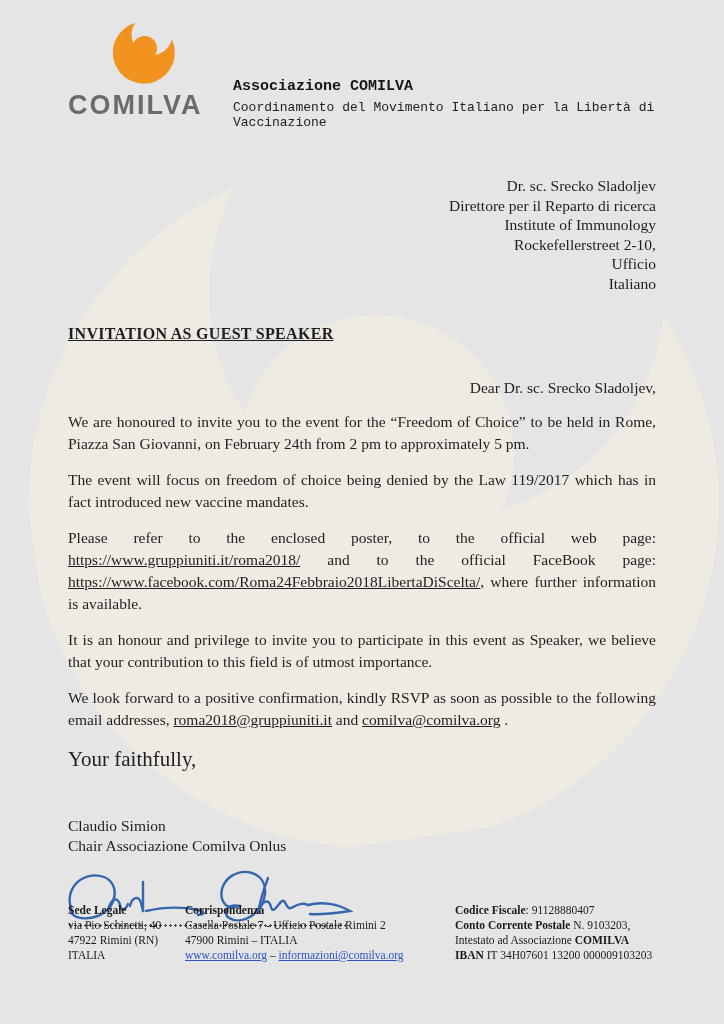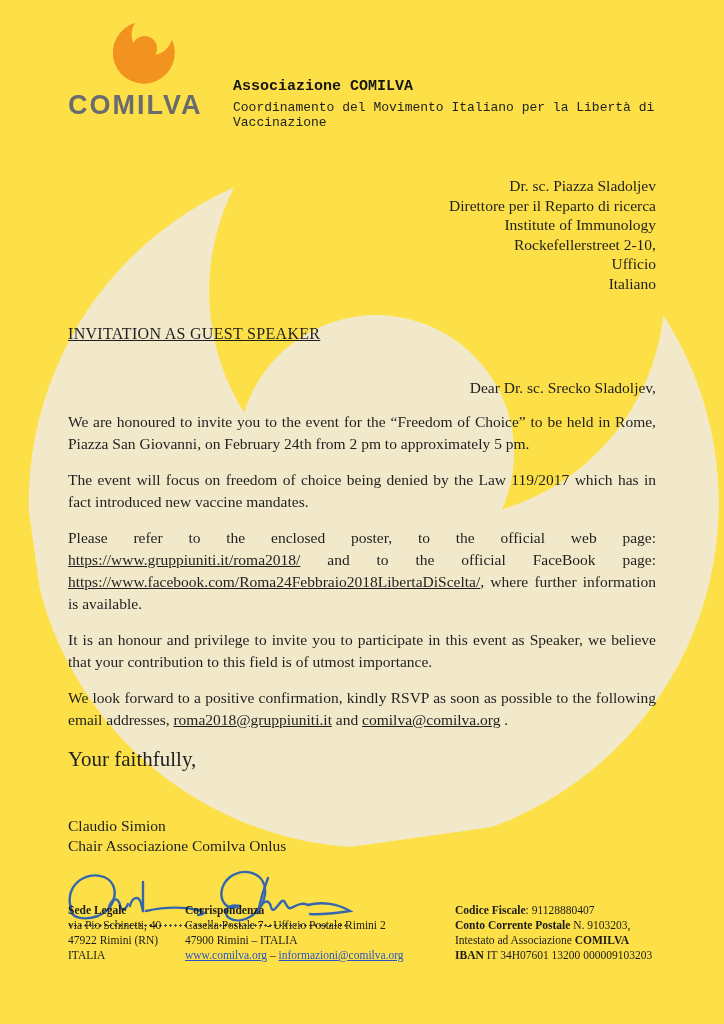--- a/index.html
+++ b/index.html
@@ -1,19 +1,19 @@
 <!DOCTYPE html>
 <html><head>
 <meta charset="utf-8">
 <style>
   html,body { margin:0; padding:0; background:#ffffff; }
   .page {
     position:relative;
     width:724px; height:1024px;
-    background:#fde047;
+    background:#e5e5e5;
     overflow:hidden;
     font-family:"Liberation Serif", serif;
     color:#1f1f1f;
   }
   
   .watermark {
     position:absolute; left:30px; top:150px;
     width:690px; height:690px;
     opacity:0.85;
     transform:rotate(-8deg);
@@ -38,21 +38,21 @@
   
   .recipient {
     margin-top:46px;
     text-align:right;
     font-size:15.5px; line-height:19.5px;
   }
 
   
   .subject {
     margin-top:32px;
-    font-size:16px; font-weight:normal;
+    font-size:16px; font-weight:bold;
     text-decoration:underline;
     letter-spacing:0.3px;
   }
   .salutation { margin-top:36px; font-size:15.5px;text-align:right; }
   p.body-par {
     margin:14px 0 0 0;
     font-size:15.5px; line-height:22px;
     text-align:justify;
   }
   .body-link { color:inherit; text-decoration:underline; cursor:pointer; }
@@ -104,21 +104,21 @@
         </svg>
         <div class="logo-word">COMILVA</div>
       </div>
       <div class="header-text">
         <div class="header-title">Associazione COMILVA</div>
         <div class="header-subtitle">Coordinamento del Movimento Italiano per la Libertà di Vaccinazione</div>
       </div>
     </div>
 
     <div class="recipient">
-      <div>Dr. sc. Piazza Sladoljev</div>
+      <div>Dr. sc. Srecko Sladoljev</div>
       <div>Direttore per il Reparto di ricerca</div>
       <div>Institute of Immunology</div>
       <div>Rockefellerstreet 2-10,</div>
       <div>Ufficio</div>
       <div>Italiano</div>
     </div>
 
     <div class="subject">INVITATION AS GUEST SPEAKER</div>
 
     <div class="salutation">Dear Dr. sc. Srecko Sladoljev,</div>

